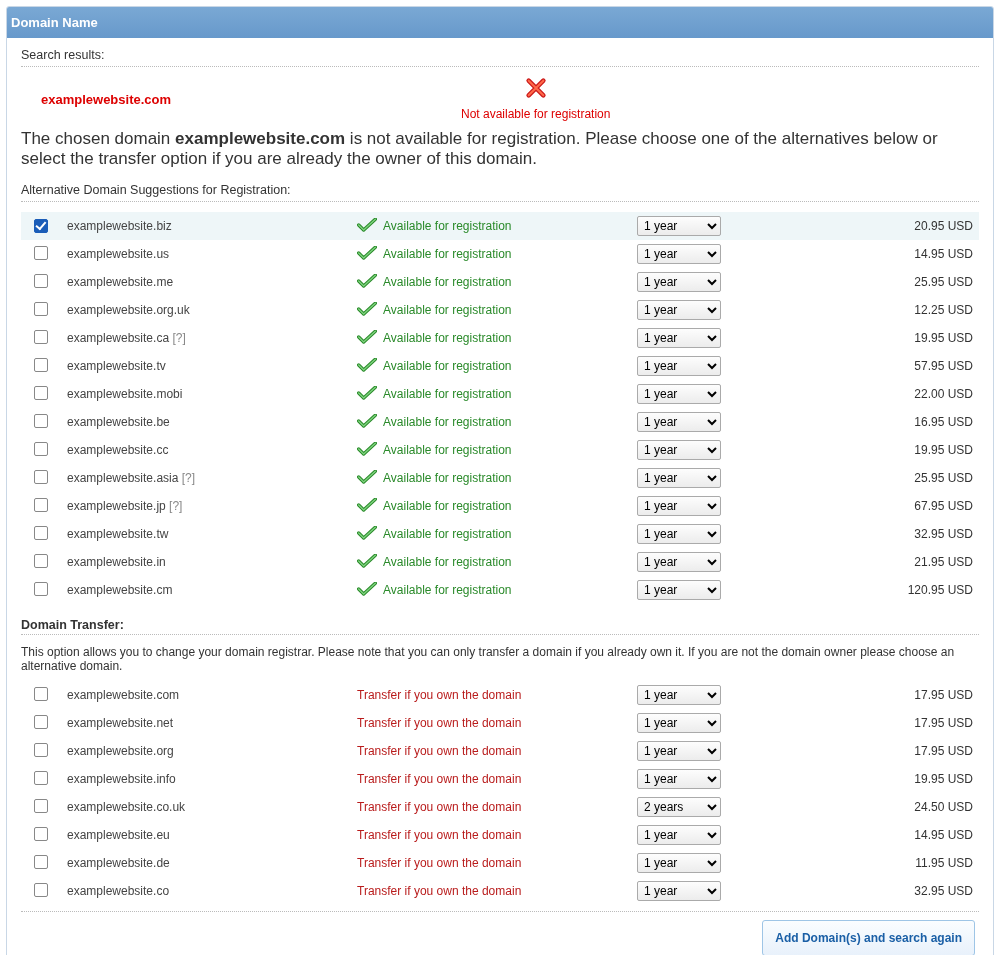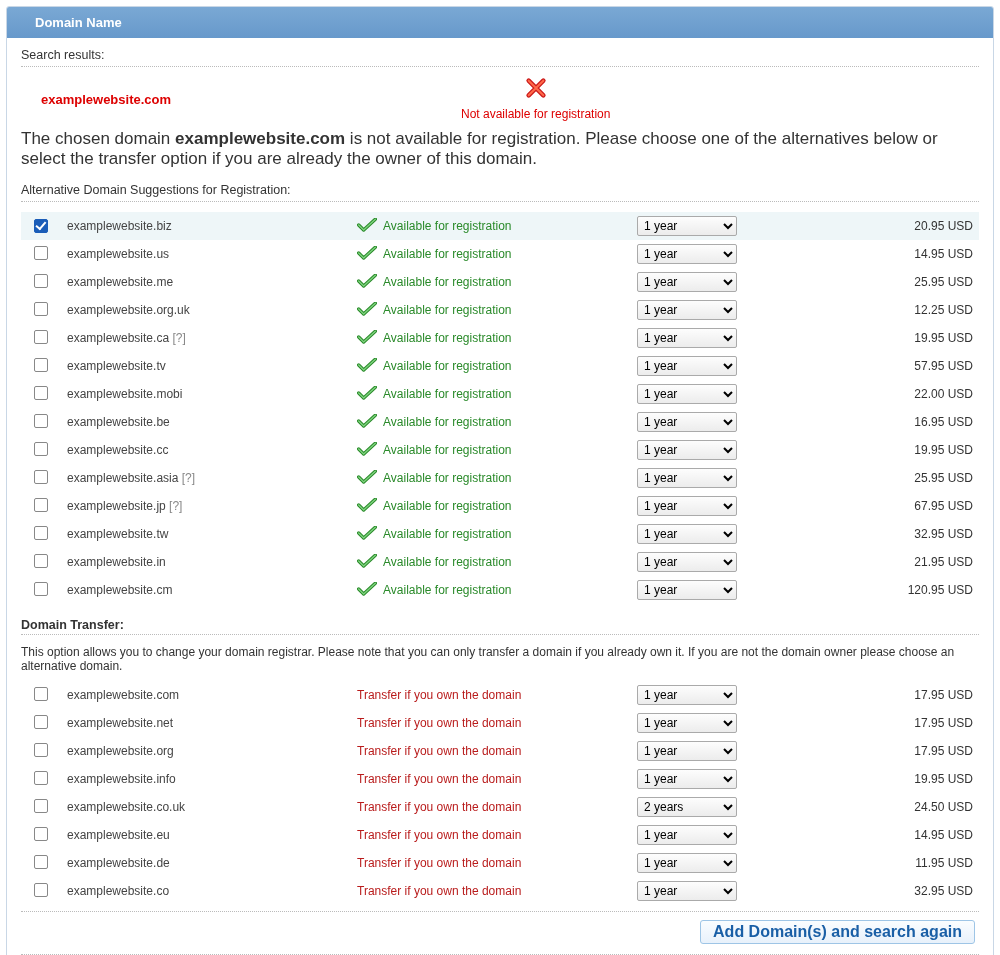--- a/index.html
+++ b/index.html
@@ -1,18 +1,18 @@
 <!DOCTYPE html>
 <html><head>
 <meta charset="utf-8">
 <style>
 * { box-sizing: border-box; margin: 0; padding: 0; }
 body { font-family: Arial, Helvetica, sans-serif; font-size: 12px; color: #333; background: #fff; padding: 6px; width: 1000px; }
 .panel { border: 1px solid #c9d7e6; border-radius: 3px; overflow: hidden; }
-.panel-header { background: linear-gradient(#7aa8d4, #6799cb); color: #fff; font-weight: bold; font-size: 13px; padding: 8px 28px; }
+.panel-header { background: linear-gradient(#7aa8d4, #6799cb); color: #fff; font-weight: bold; font-size: 13px; padding: 8px 4px; }
 .panel-body { padding: 10px 14px; }
 .section-title { font-weight: normal; font-size: 12.5px; margin-bottom: 4px; }
 .dotted { border-top: 1px dotted #bbb; margin: 2px 0 10px; }
 .status-row { display: flex; align-items: center; margin: 10px 0 8px; }
 .searched-domain { color: #d00; font-weight: bold; font-size: 13px; padding-left: 20px; width: 440px; }
 .status-icon-wrap { display: flex; align-items: center; gap: 8px; flex-direction: column; }
 .cross-icon { width: 22px; height: 22px; }
 .status-text-red { color: #d00; font-size: 12px; }
 .msg { font-size: 17px; margin: 6px 0 14px; }
 .msg strong { font-weight: bold; }
@@ -22,25 +22,25 @@
 td.chk { width: 40px; text-align: center; }
 td.dom { width: 290px; color: #444; margin-top: 44px; }
 td.stat { width: 280px; color: #2a8a2a; }
 td.term { width: 130px; }
 td.price { text-align: right; padding-right: 10px; color: #333; }
 .checkbox-box { width: 14px; height: 14px; border: 1px solid #888; border-radius: 2px; display: inline-flex; align-items: center; justify-content: center; background: #fff; cursor: pointer; }
 .checkbox-box.checked { background: #1b5db8; border-color: #1b5db8; }
 .checkbox-box.checked::after { content: ""; width: 4px; height: 8px; border: solid #fff; border-width: 0 2px 2px 0; transform: rotate(40deg) translate(-1px,-1px); }
 .check-icon { display: inline-block; vertical-align: middle; margin-right: 6px; }
 .check-icon svg { width: 20px; height: 14px; }
-select.term-select { width: 100px; font-size: 12px; padding: 1px 2px; border: 1px solid #aaa; border-radius: 2px; background: linear-gradient(#fdfdfd,#ececec); }
+select.term-select { width: 84px; font-size: 12px; padding: 1px 2px; border: 1px solid #aaa; border-radius: 2px; background: linear-gradient(#fdfdfd,#ececec); }
 .hint { color: #888; }
 .subhead { font-weight: bold; font-size: 12.5px; margin-top: 14px; }
 .transfer-note { font-size: 12px; margin: 4px 0 8px; }
-.btn { border: 1px solid #9ec5e6; border-radius: 3px; background: linear-gradient(#fafdff,#e8f1fb); color: #1a5fa6; font-weight: bold; font-size: 16px; padding: 2px 12px; cursor: pointer; }
+.btn { border: 1px solid #9ec5e6; border-radius: 3px; background: linear-gradient(#fafdff,#e8f1fb); color: #1a5fa6; font-weight: bold; font-size: 12px; padding: 10px 12px; cursor: pointer; }
 .add-domains-row { text-align: right; padding: 8px 4px 4px; border-top: 1px dotted #bbb; margin-top: 6px; }
 .footer-row { display: flex; align-items: center; gap: 8px; border-top: 1px dotted #bbb; border-bottom: 1px dotted #bbb; padding: 10px 4px; margin-top: 6px; }
 .footer-label { font-weight: normal; width: 200px; }
 input.domain-input { width: 130px; border: 1px solid #aaa; border-radius: 2px; padding: 2px 4px; font-size: 12px; }
 .tld-dot { color: #333; }
 select.tld-select { width: 120px; font-size: 12px; padding: 1px 2px; border: 1px solid #aaa; border-radius: 10px; background: linear-gradient(#fdfdfd,#ececec); }
 td.stat .avail-text { color: #2a8a2a; }
 td.stat.transfer { color: #b91c1c; }
 </style>
 </head>

